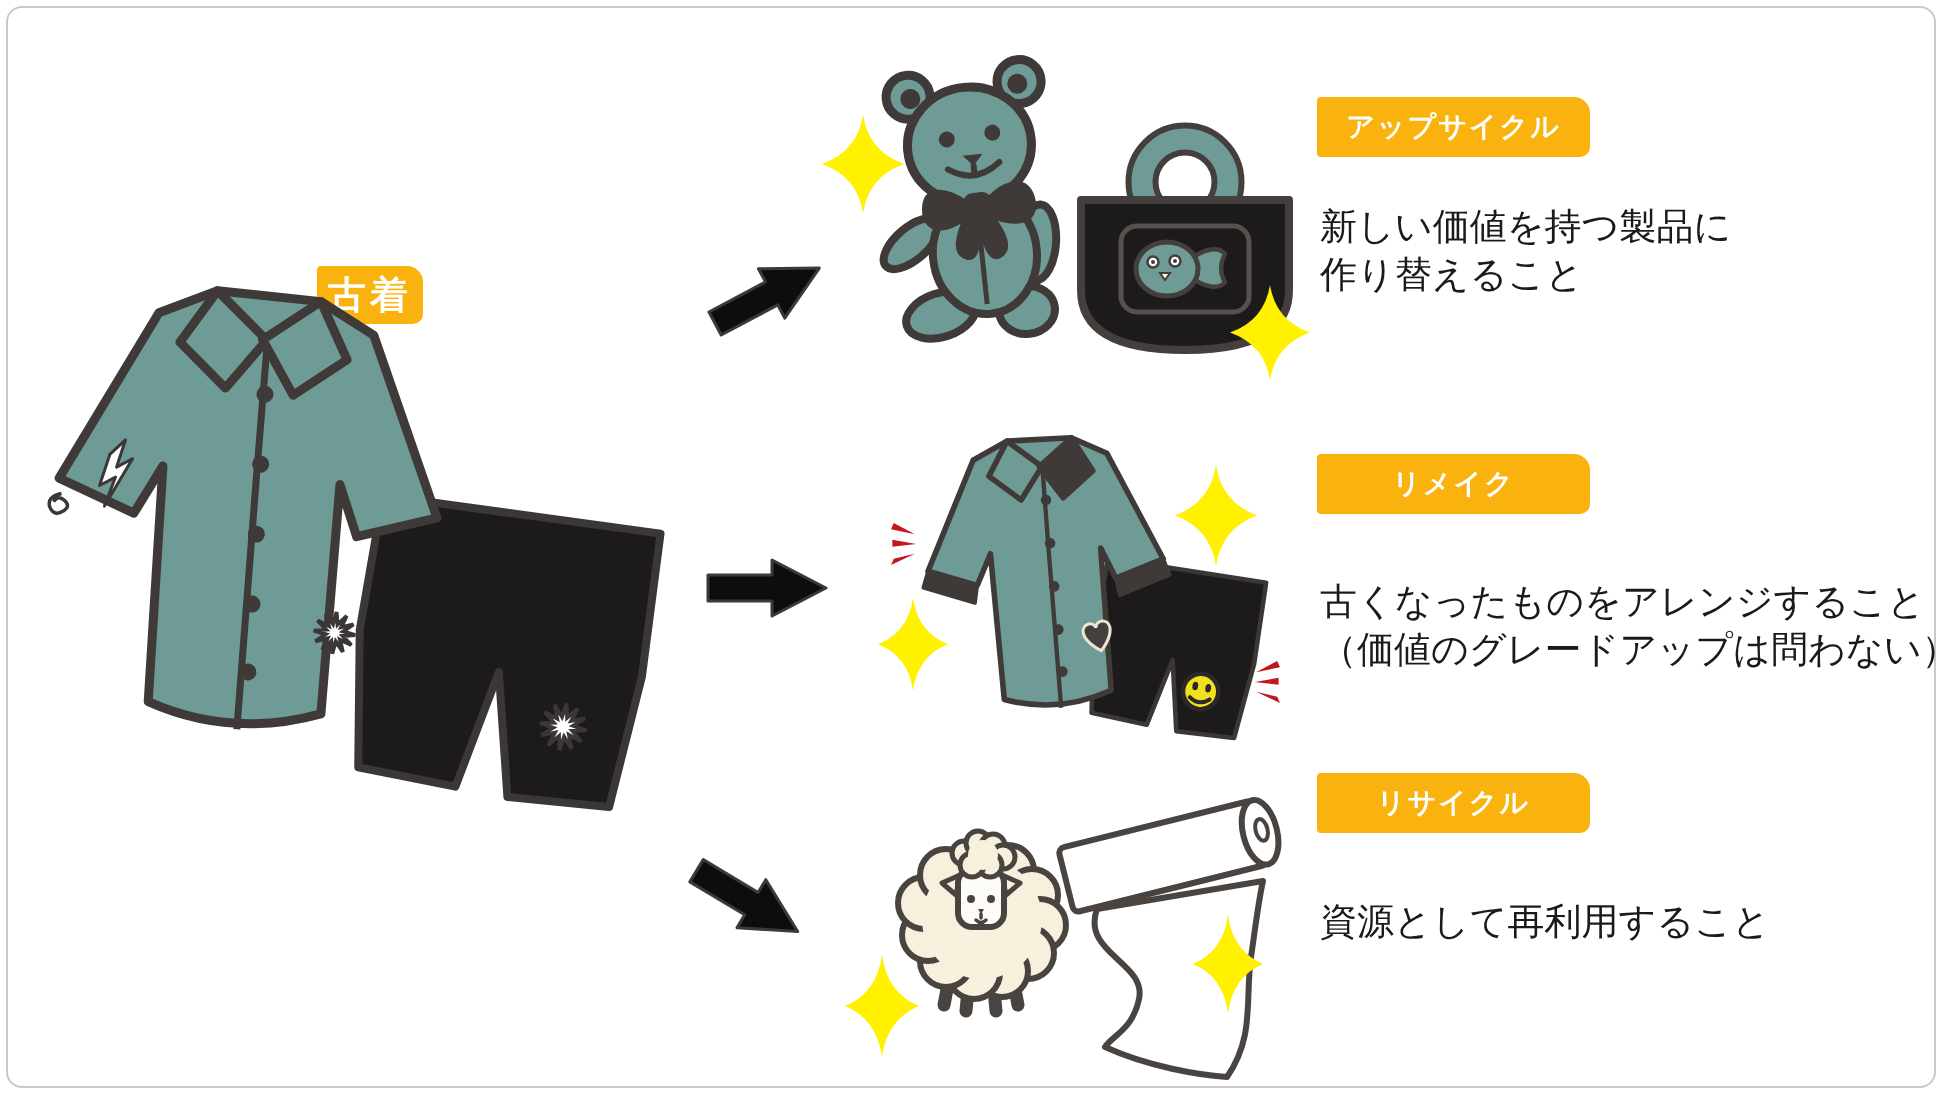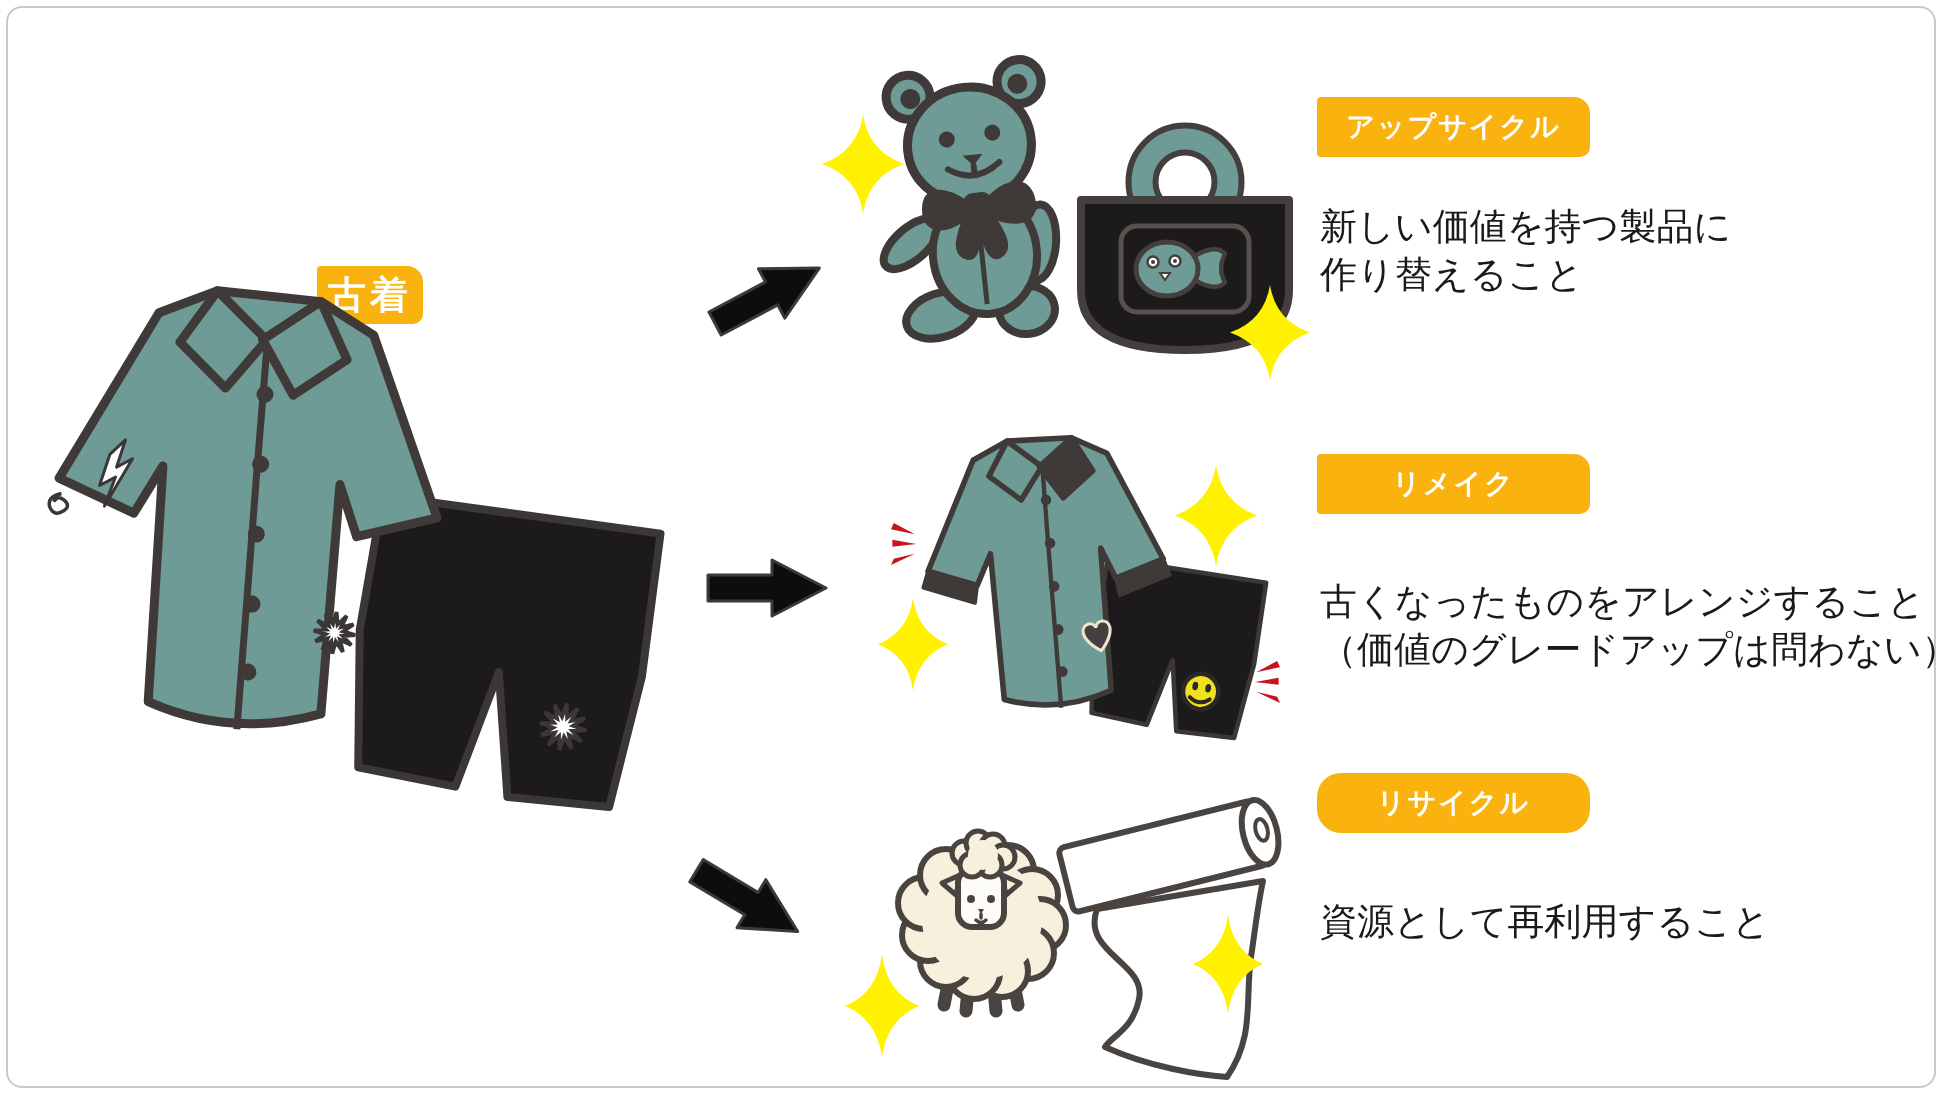--- a/index.html
+++ b/index.html
@@ -190,21 +190,21 @@
       <circle cx="101" cy="86" r="4" fill="#4A4441"></circle>
       <polygon points="88,96 94,96 91,101" fill="#4A4441"></polygon>
       <path d="M91,101 v4 M86,107 q5,5 10,0" fill="none" stroke="#4A4441" stroke-width="3.5" stroke-linecap="round"></path>
     </g>
     <use href="#spark" transform="translate(10,170) scale(0.74,0.73)" fill="#FFF100"></use>
     <use href="#spark" transform="translate(358,130) scale(0.70,0.70)" fill="#FFF100"></use>
   </svg>
 
   <div class="tag" style="left:1317px;top:97px;width:273px;height:60px;">アップサイクル</div>
   <div class="tag" style="left:1317px;top:454px;width:273px;height:60px;text-align:center;">リメイク</div>
-  <div class="tag" style="left:1317px;top:773px;width:273px;height:60px;border-radius:24px;">リサイクル</div>
+  <div class="tag" style="left:1317px;top:773px;width:273px;height:60px;">リサイクル</div>
 
   <div class="desc" style="left:1320px;top:203px;">
     <div>新しい価値を持つ製品に</div>
     <div>作り替えること</div>
   </div>
   <div class="desc" style="left:1320px;top:578px;">
     <div>古くなったものをアレンジすること</div>
     <div>（価値のグレードアップは問わない）</div>
   </div>
   <div class="desc" style="left:1320px;top:898px;">

